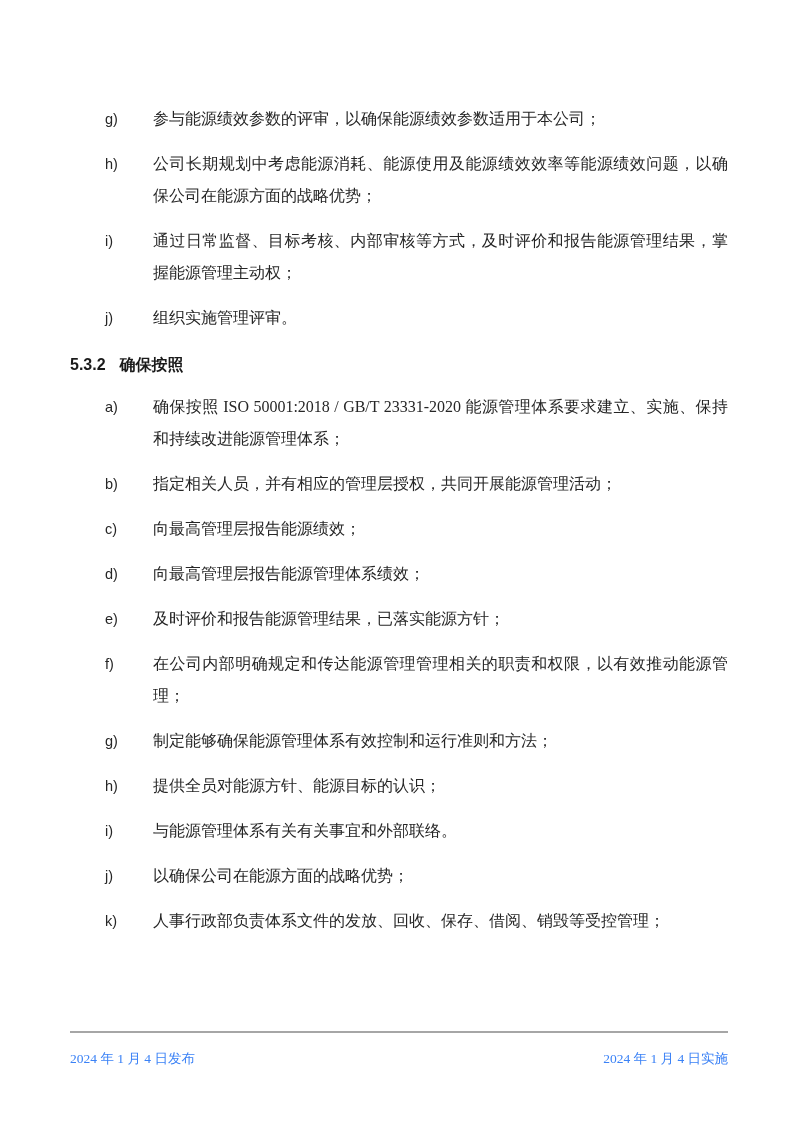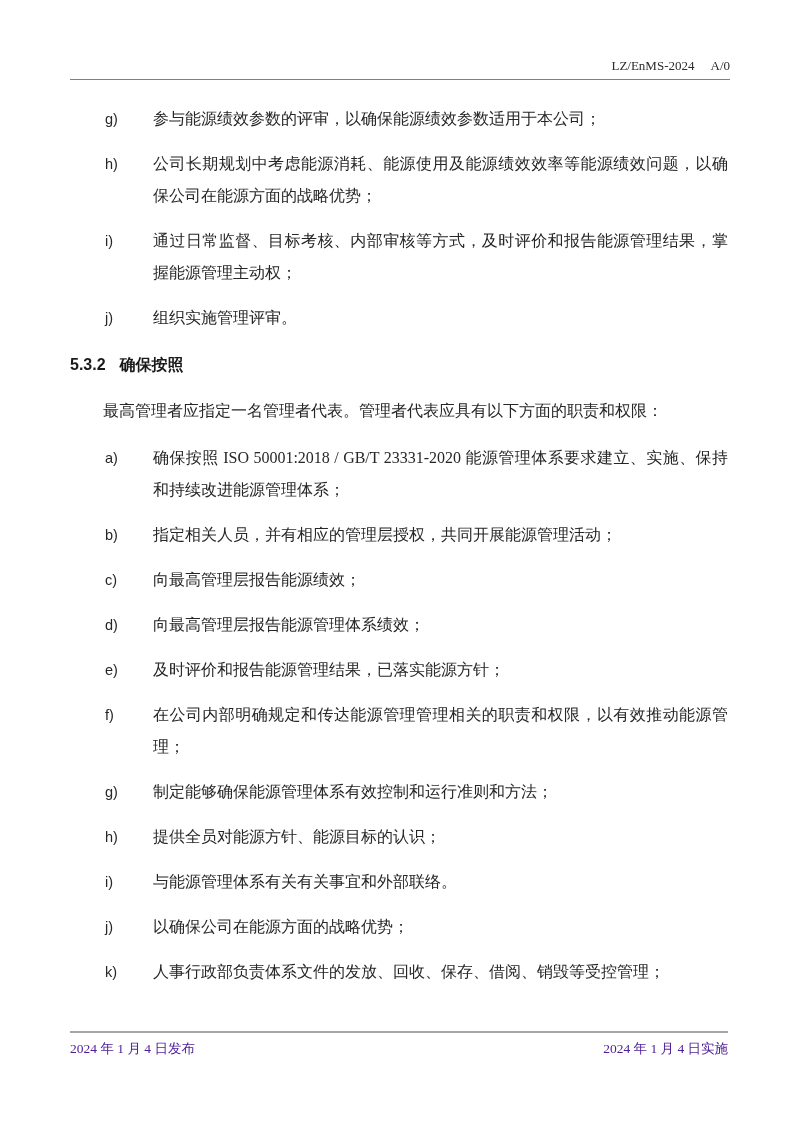--- a/index.html
+++ b/index.html
@@ -76,35 +76,32 @@
     line-height: 32px;
     color: #262626;
   }
   #section-list { margin-top: 15px; }
   .footer {
     position: absolute;
     left: 70px;
     right: 72px;
     top: 1031px;
     border-top: 2px solid #a6a6a6;
-    padding-top: 7px;
+    padding-top: 17px;
     display: flex;
     justify-content: space-between;
     font-size: 13.5px;
-    color: #4c1d95;
+    color: #3b82f6;
   }
 </style>
 </head>
 <body>
 
 <div class="page">
 
-  <div class="header">
-    <span class="doc-code">LZ/EnMS-2024</span><span class="doc-revision">A/0</span>
-  </div>
 
   <div class="content">
 
     <ol class="doc-list" id="cont-list">
         <li class="item">
           <span class="marker">g)</span>
           <span class="itext">参与能源绩效参数的评审，以确保能源绩效参数适用于本公司；</span>
         </li>
         <li class="item">
           <span class="marker">h)</span>
@@ -117,21 +114,20 @@
         <li class="item">
           <span class="marker">j)</span>
           <span class="itext">组织实施管理评审。</span>
         </li>
       </ol>
 
     <h3 class="section-heading">
       <span class="sec-num">5.3.2</span><span class="sec-title">确保按照</span>
     </h3>
 
-    <p class="intro">最高管理者应指定一名管理者代表。管理者代表应具有以下方面的职责和权限：</p>
 
     <ol class="doc-list" id="section-list">
         <li class="item">
           <span class="marker">a)</span>
           <span class="itext">确保按照 ISO 50001:2018 / GB/T 23331-2020 能源管理体系要求建立、实施、保持和持续改进能源管理体系；</span>
         </li>
         <li class="item">
           <span class="marker">b)</span>
           <span class="itext">指定相关人员，并有相应的管理层授权，共同开展能源管理活动；</span>
         </li>

